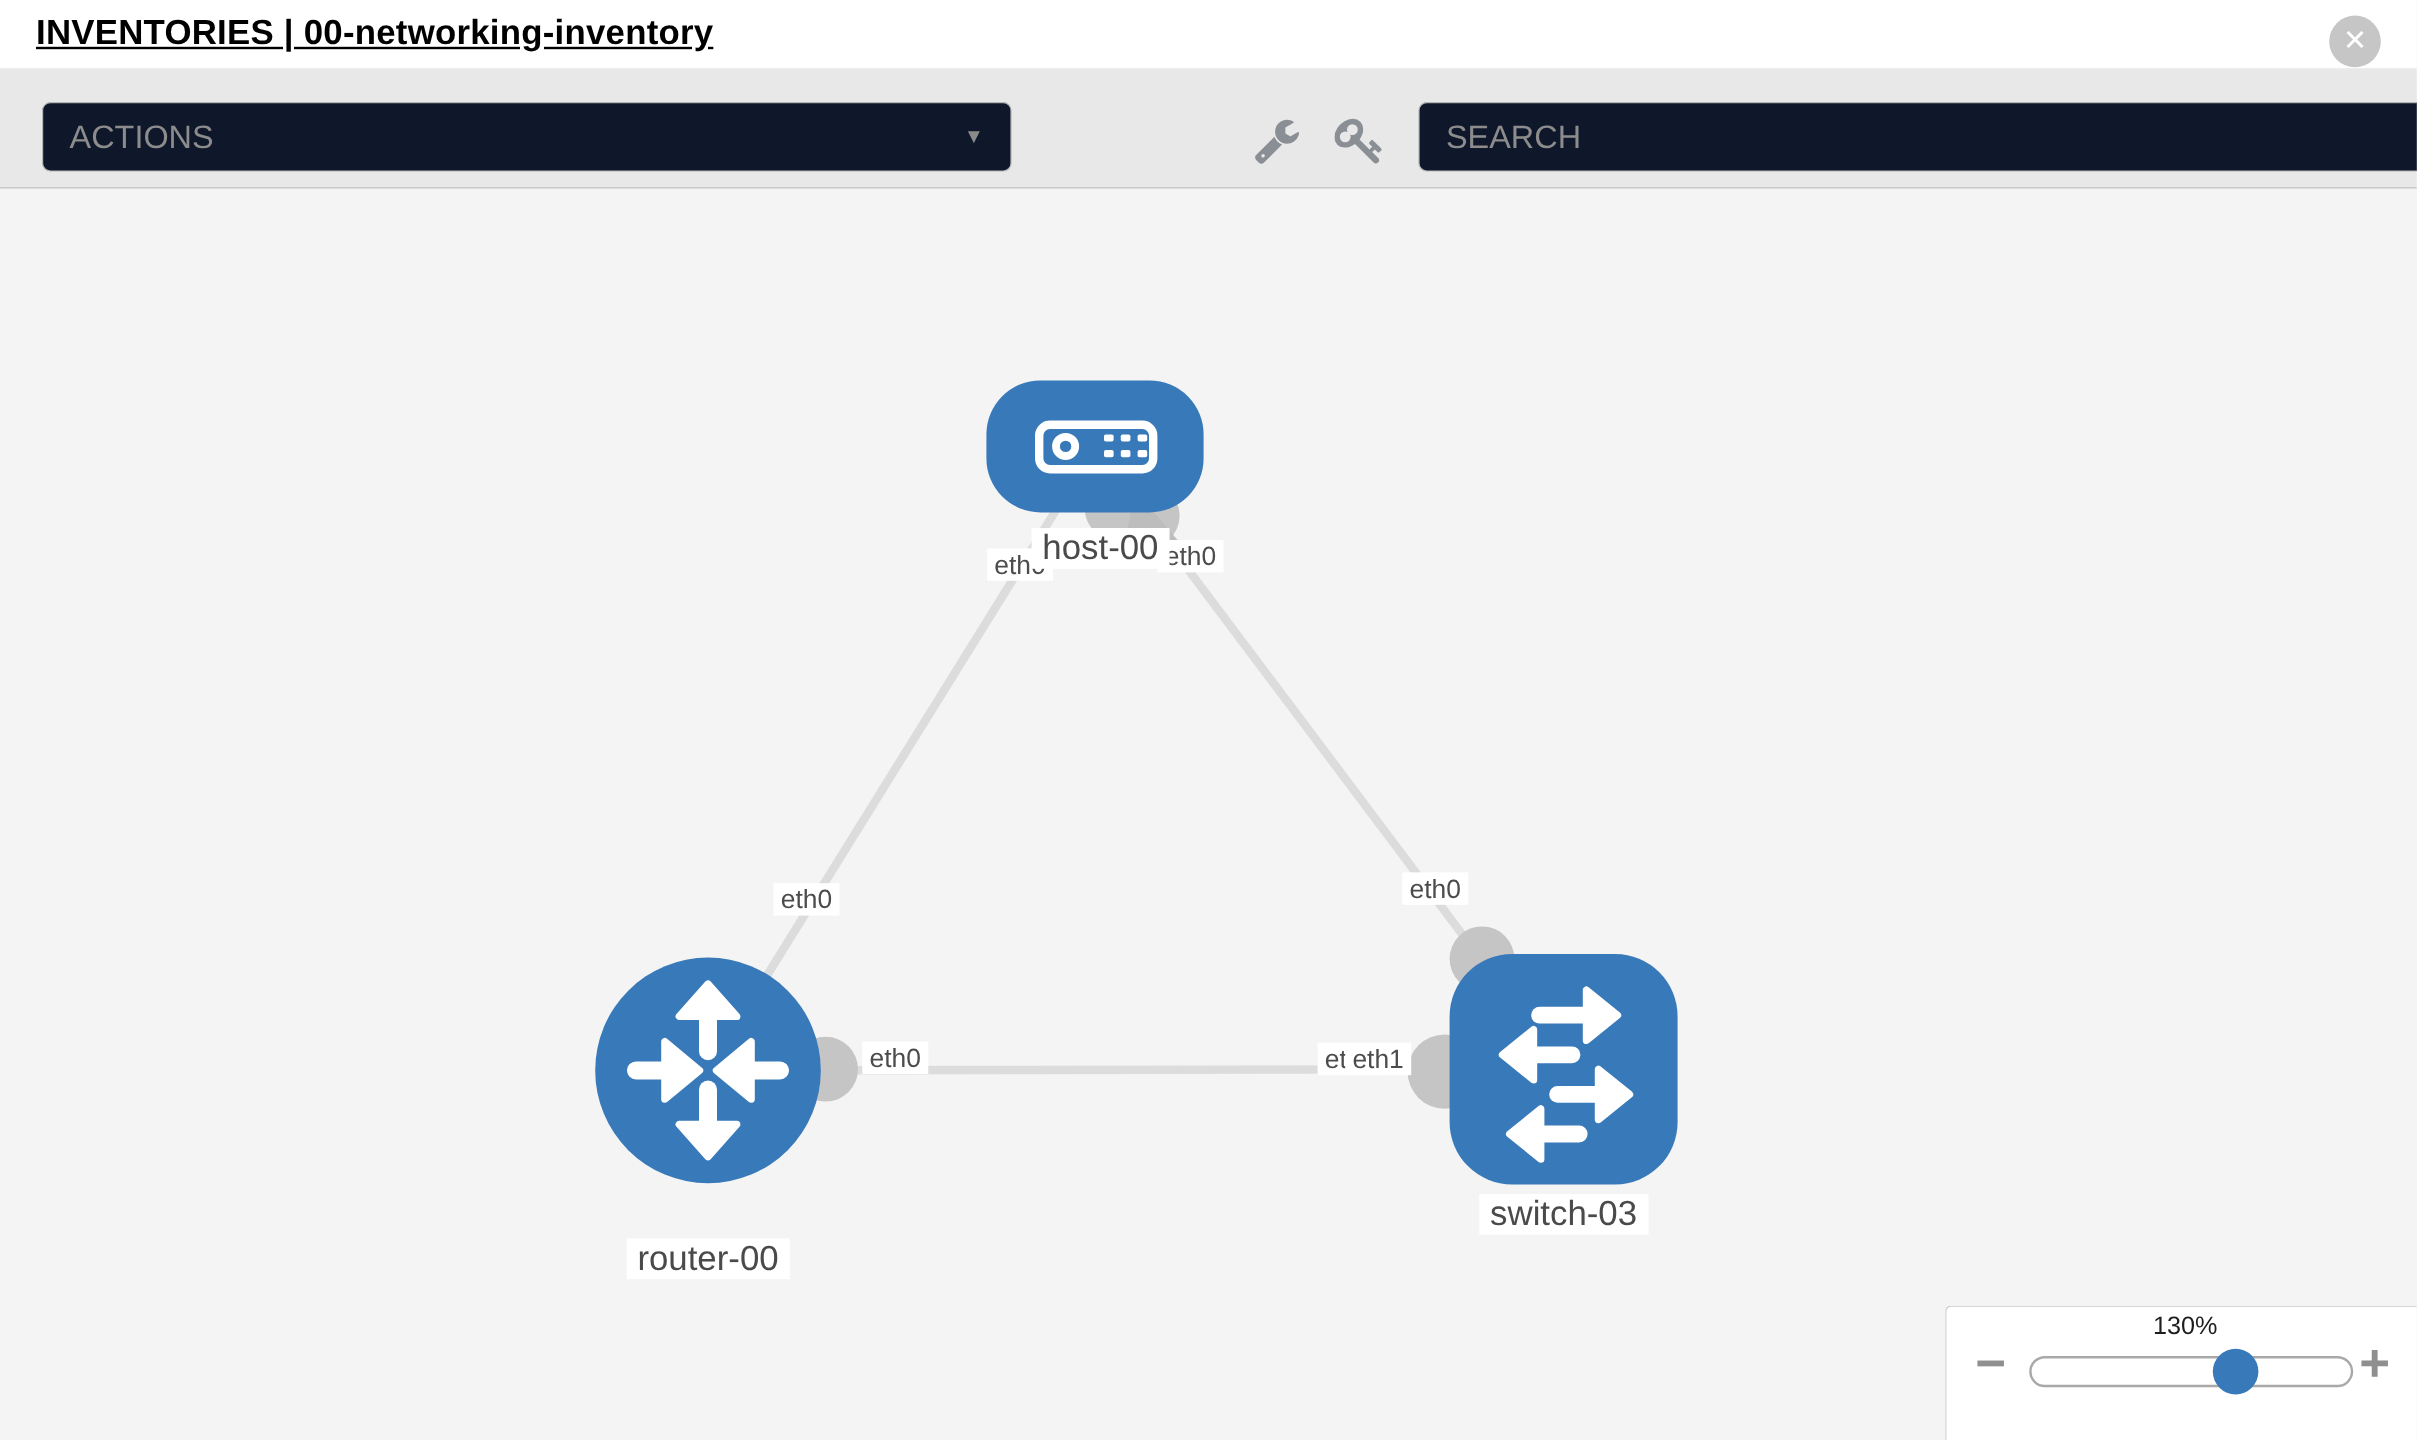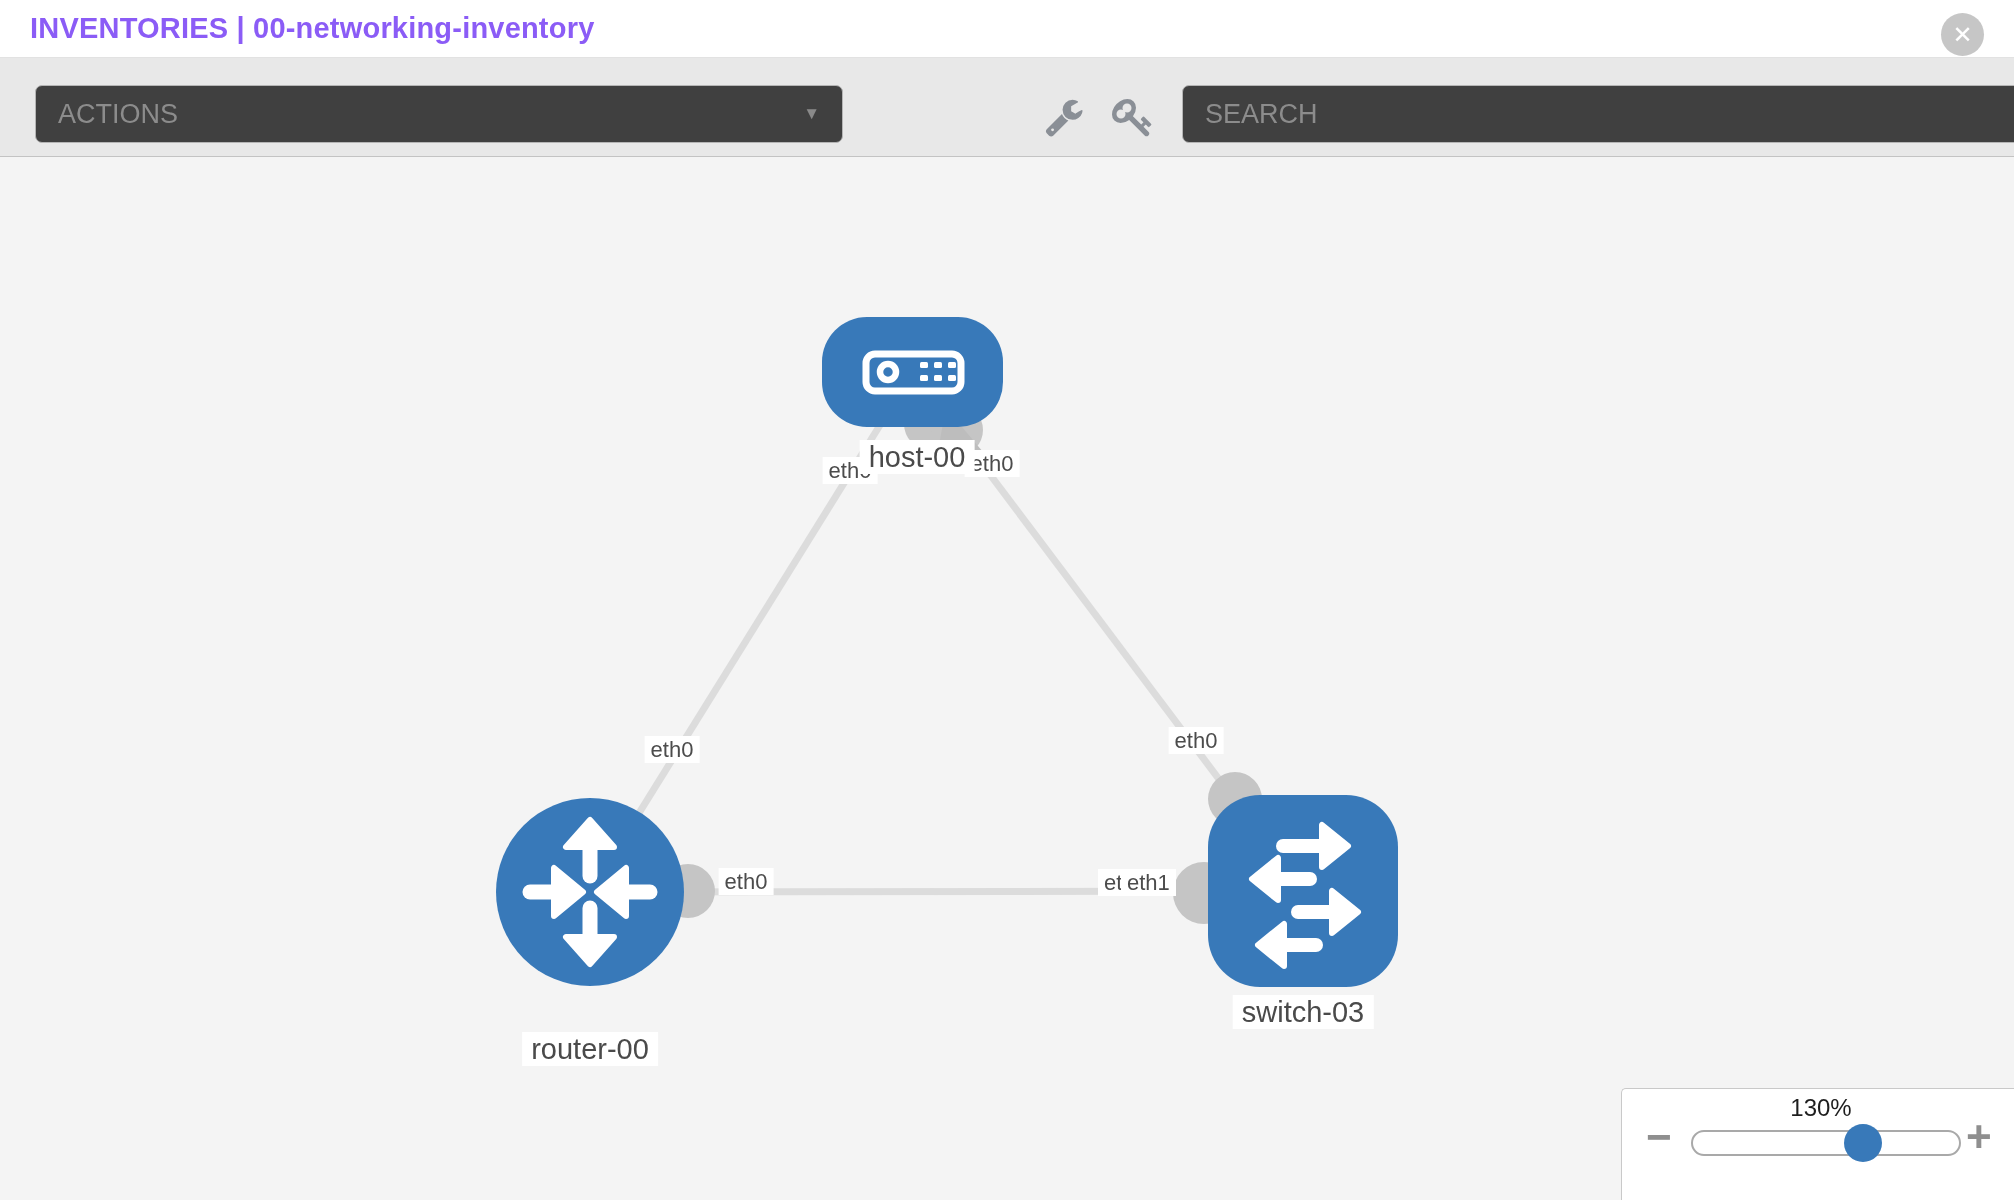--- a/index.html
+++ b/index.html
@@ -10,35 +10,35 @@
   }
   .app{position:relative;width:2014px;height:1200px;background:#f4f4f4;}
 
   
   .header{
     position:absolute;left:0;top:0;width:2014px;height:57px;
     background:#ffffff;z-index:10;border-bottom:1px solid #e2e2e2;
   }
   .header-title{
     position:absolute;left:30px;top:12px;
-    font-size:29px;font-weight:bold;color:#8b5cf6;letter-spacing:.2px;
+    font-size:29px;font-weight:bold;color:#000000;letter-spacing:.2px;text-decoration:underline;
   }
   .close-btn{
     position:absolute;right:30px;top:13px;width:43px;height:43px;border-radius:50%;
     background:#c6c6c6;color:#ffffff;display:flex;align-items:center;justify-content:center;
     font-size:24px;font-weight:bold;cursor:pointer;user-select:none;
   }
 
   
   .toolbar{
     position:absolute;left:0;top:58px;width:2014px;height:98px;
     background:#e8e8e8;border-bottom:1px solid #c3c3c3;z-index:10;
   }
   .dropdown{
-    position:absolute;top:27px;height:58px;background:#404040;
+    position:absolute;top:27px;height:58px;background:#0f172a;
     border:1px solid #b5b5b5;border-radius:7px;box-sizing:border-box;
     cursor:pointer;
   }
   .dropdown .dd-text{
     position:absolute;left:22px;top:0;line-height:56px;font-size:27px;color:#8c8c8c;
   }
   .dropdown .caret{
     position:absolute;right:22px;top:0;line-height:56px;font-size:17px;color:#8a8a8a;
   }
   .dd-actions{left:35px;width:808px;}
@@ -63,21 +63,21 @@
   .lbl.fixedleft{transform:none;}
 
   
   .zoom-panel{
     position:absolute;left:1621px;top:1088px;width:393px;height:112px;
     background:#ffffff;border:1px solid #c9c9c9;border-right:none;border-bottom:none;
     border-top-left-radius:5px;box-sizing:border-box;z-index:10;
   }
   .zoom-level{
     position:absolute;left:139px;top:5px;width:120px;text-align:center;
-    font-size:24px;color:#1e1e1e;
+    font-size:21px;color:#1e1e1e;
   }
   .zoom-minus,.zoom-plus{
     position:absolute;top:26px;font-size:44px;font-weight:bold;color:#8f8f8f;
     cursor:pointer;line-height:44px;user-select:none;
   }
   .zoom-minus{left:24px;}
   .zoom-plus{left:344px;}
   .zoom-track{
     position:absolute;left:69px;top:41px;width:270px;height:26px;
     background:#ffffff;border:2px solid #a9a9a9;border-radius:15px;box-sizing:border-box;

